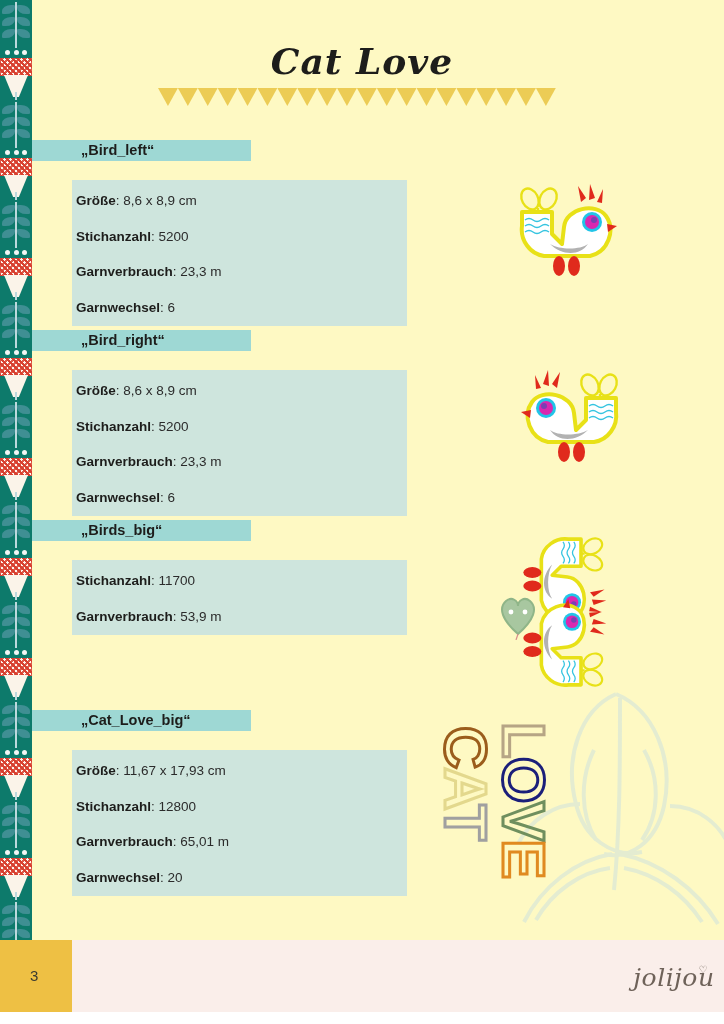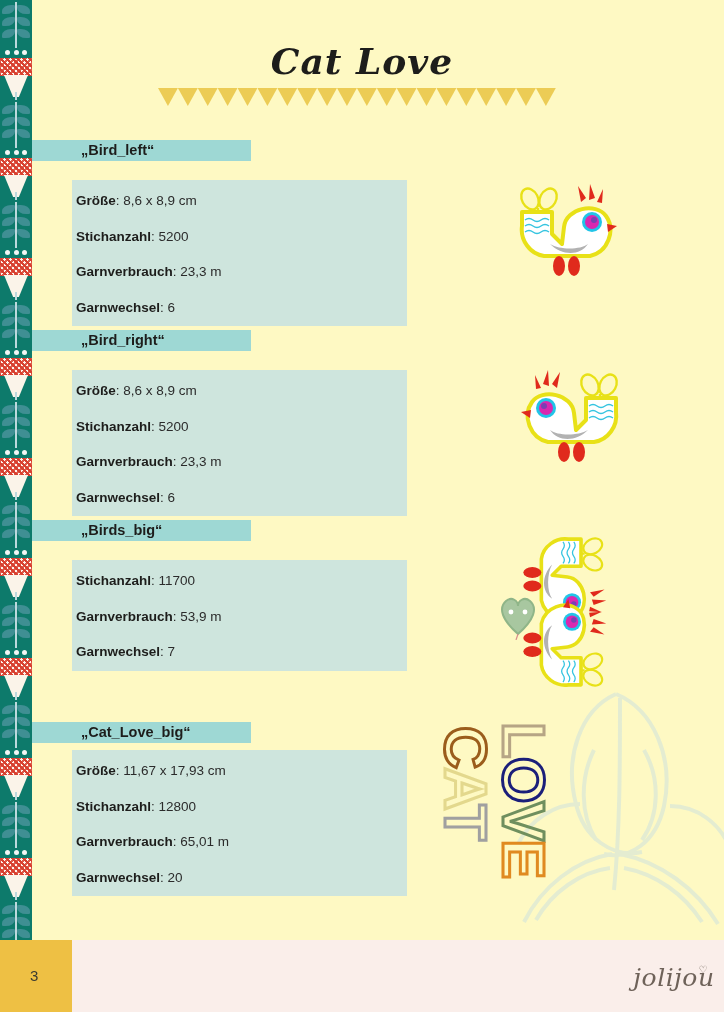--- a/index.html
+++ b/index.html
@@ -535,23 +535,20 @@
     <div class="sec-head" style="top:0;">
       <span>„Birds_big“</span>
     </div>
     <div class="sec-body" style="top:40px;">
       <div class="spec-row">
         <b>Stichanzahl</b><span>: </span><span>11700</span>
       </div>
       <div class="spec-row">
         <b>Garnverbrauch</b><span>: </span><span>53,9 m</span>
       </div>
-      <div class="spec-row">
-        <b>Garnwechsel</b><span>: </span><span>7</span>
-      </div>
     </div>
   </div>
 
   <div class="art" style="left:498px; top:528px; width:140px; height:168px;">
     <svg style="position:absolute; left:6px; top:0; width:118px; height:98px; transform:rotate(90deg) scale(.92);" viewBox="0 0 120 100">
       <g fill="#e02a1c">
         <path d="M77 20 L74 4 L82 16 Z"></path>
         <path d="M85 18 L86 2 L91 16 Z"></path>
         <path d="M93 20 L99 7 L98 21 Z"></path>
       </g>
@@ -609,21 +606,21 @@
 
     <svg style="position:absolute; left:-2px; top:62px; width:44px; height:50px;" viewBox="0 0 44 50">
       <path d="M22 44 C6 30, 2 18, 10 11 C16 6, 22 11, 22 16 C22 11, 28 6, 34 11 C42 18, 38 30, 22 44 Z" fill="#a8c7a0" stroke="#8fb588" stroke-width="2"></path>
       <path d="M22 44 L20 50" stroke="#d98b8b" stroke-width="1.2"></path>
       <circle cx="15" cy="22" r="2.4" fill="#ffffff"></circle>
       <circle cx="29" cy="22" r="2.4" fill="#ffffff"></circle>
     </svg>
   </div>
 
   <div class="section" style="top:710px;">
-    <div class="sec-head" style="top:12px;">
+    <div class="sec-head" style="top:0;">
       <span>„Cat_Love_big“</span>
     </div>
     <div class="sec-body" style="top:40px;">
       <div class="spec-row">
         <b>Größe</b><span>: </span><span>11,67 x 17,93 cm</span>
       </div>
       <div class="spec-row">
         <b>Stichanzahl</b><span>: </span><span>12800</span>
       </div>
       <div class="spec-row">

